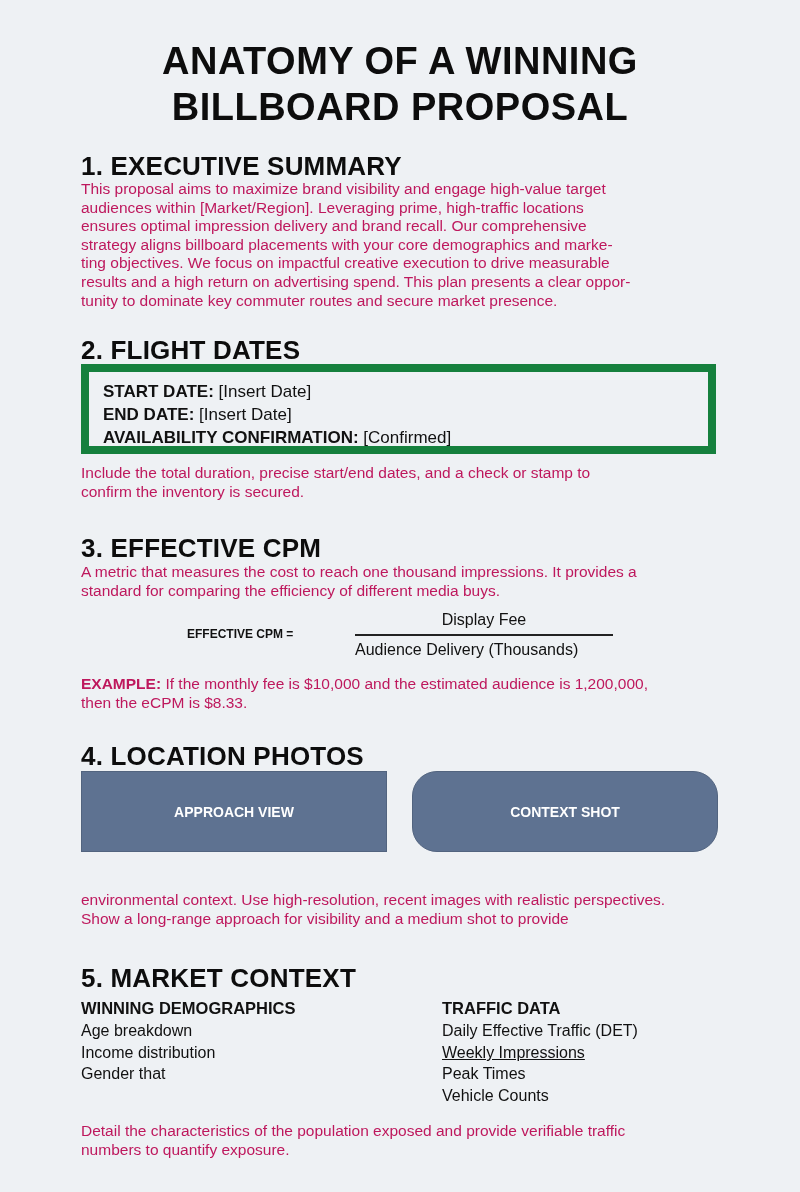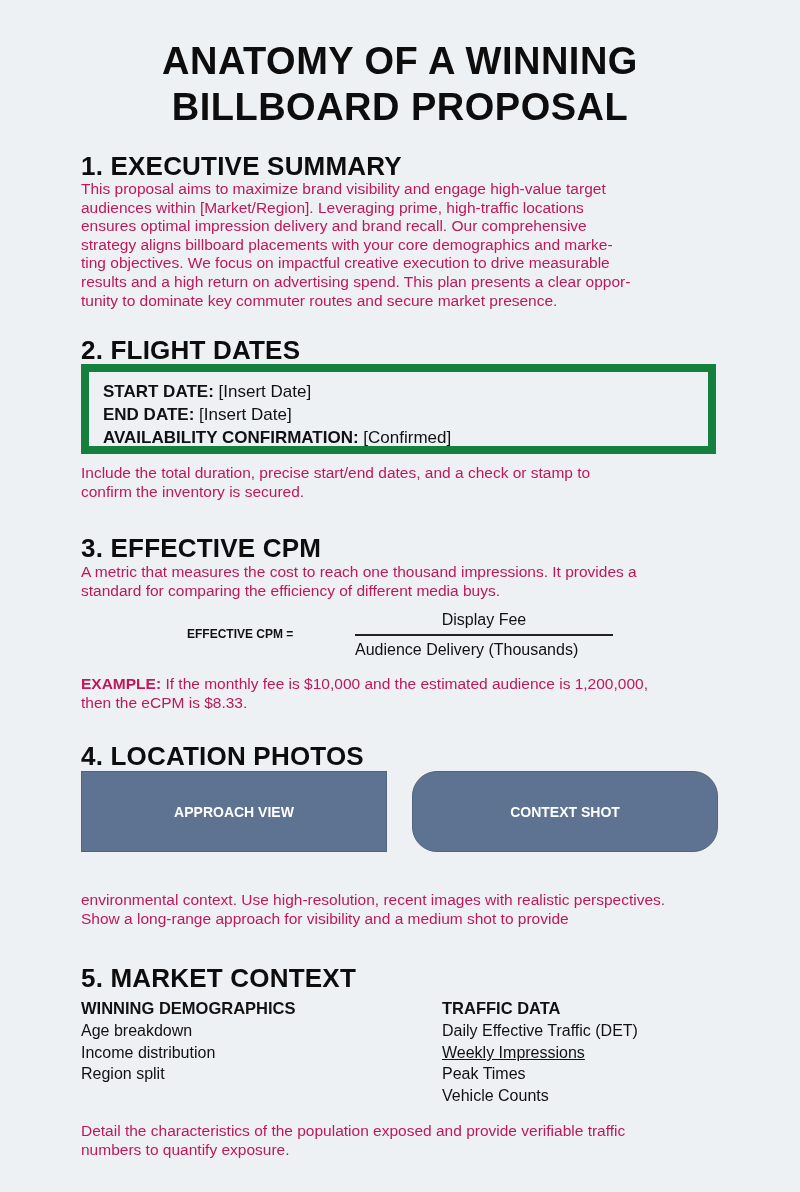--- a/index.html
+++ b/index.html
@@ -104,21 +104,21 @@
   <div class="p" style="top:891px; width:690px;">
     <div>environmental context. Use high-resolution, recent images with realistic perspectives.</div>
     <div>Show a long-range approach for visibility and a medium shot to provide</div>
   </div>
 
   <div class="h2" style="top:955px;">5. MARKET CONTEXT</div>
 
   <div class="col-h" style="left:81px; top:998px;">WINNING DEMOGRAPHICS</div>
   <div class="col-item" style="left:81px; top:1020px;">Age breakdown</div>
   <div class="col-item" style="left:81px; top:1042px;">Income distribution</div>
-  <div class="col-item" style="left:81px; top:1063px;">Region split</div>
+  <div class="col-item" style="left:81px; top:1063px;">Gender that</div>
 
   <div class="col-h" style="left:442px; top:998px;">TRAFFIC DATA</div>
   <div class="col-item" style="left:442px; top:1020px;">Daily Effective Traffic (DET)</div>
   <div class="col-item" style="left:442px; top:1042px;text-decoration:underline;">Weekly Impressions</div>
   <div class="col-item" style="left:442px; top:1063px;">Peak Times</div>
   <div class="col-item" style="left:442px; top:1085px;">Vehicle Counts</div>
 
   <div class="p" style="top:1122px; width:690px;">
     <div>Detail the characteristics of the population exposed and provide verifiable traffic</div>
     <div>numbers to quantify exposure.</div>

